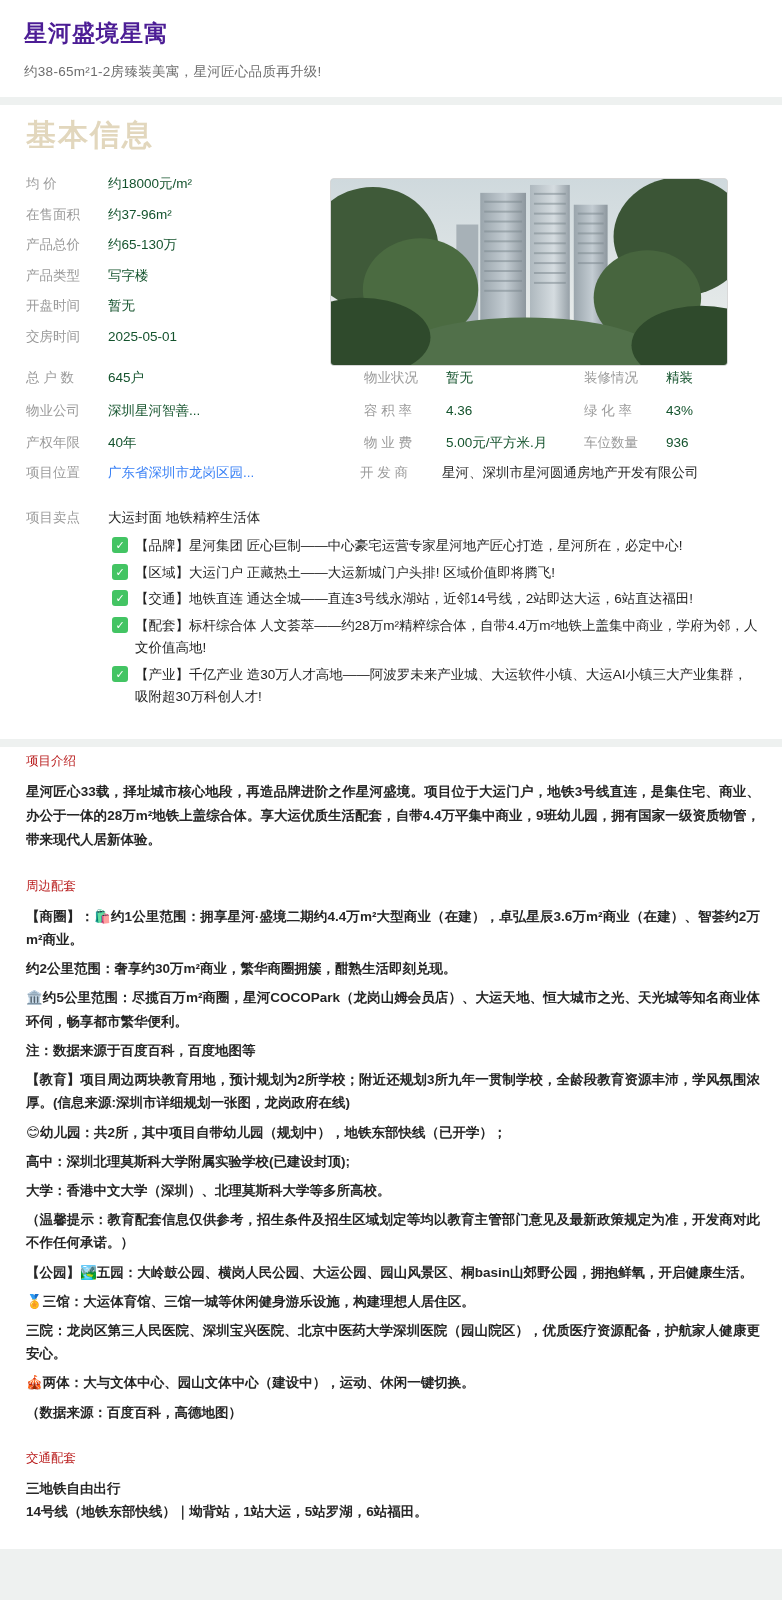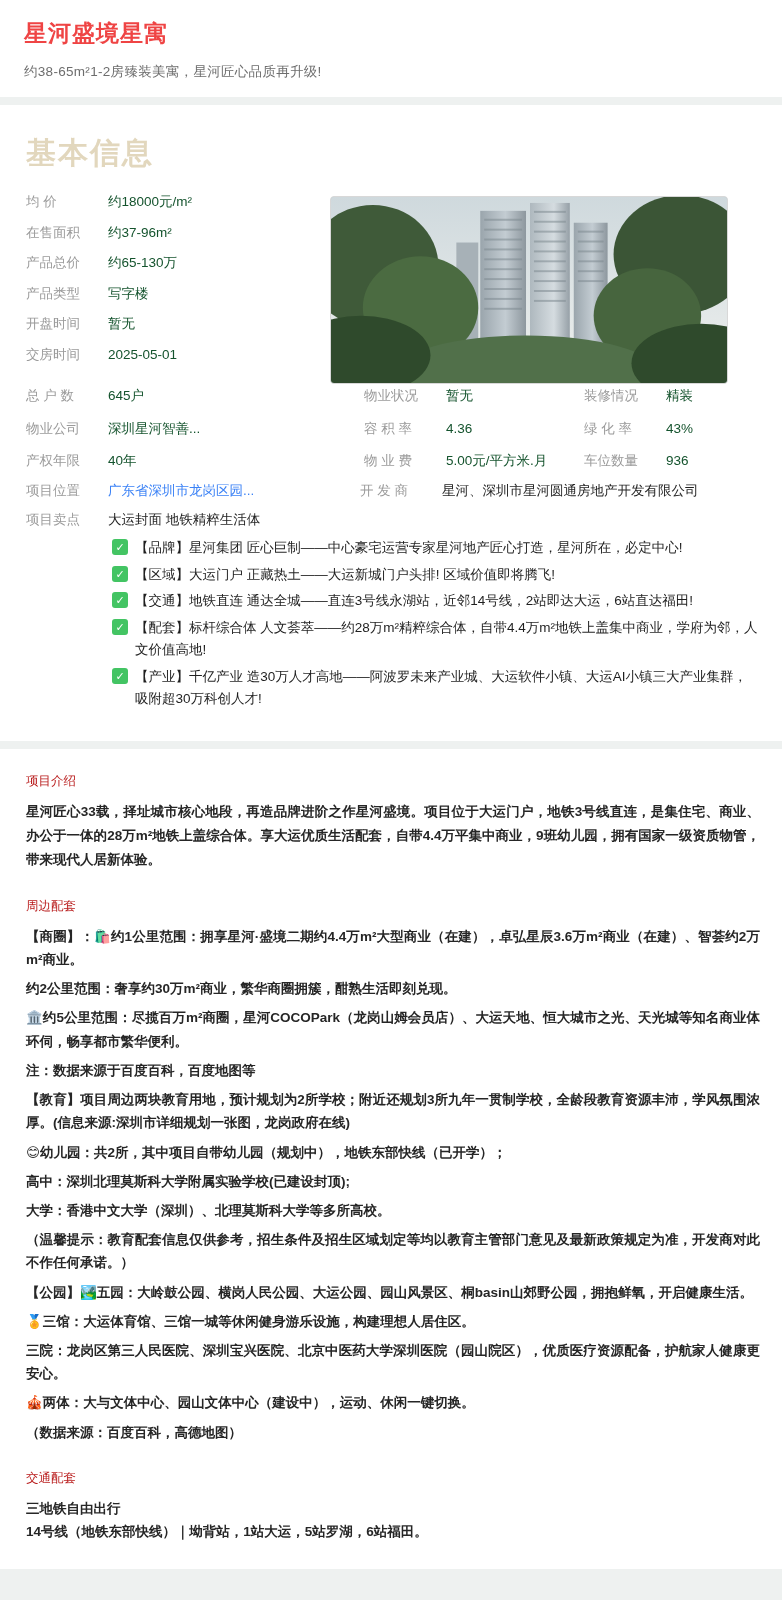--- a/index.html
+++ b/index.html
@@ -15,35 +15,35 @@
   .page { width: 782px; }
 
   
   .header {
     background: #ffffff;
     padding: 18px 24px 16px 24px;
   }
   .header-title {
     font-size: 23px;
     font-weight: bold;
-    color: #ef4444;
+    color: #4c1d95;
     letter-spacing: 1px;
     margin: 0 0 14px 0;
   }
   .header-sub {
     font-size: 13.5px;
     color: #6d6d6d;
     letter-spacing: 0.3px;
   }
 
   
   .card {
     background: #ffffff;
     margin: 8px 0 0 0;
-    padding: 20px 22px 26px 22px;
+    padding: 2px 22px 26px 22px;
   }
   .section-title {
     font-size: 30px;
     font-weight: bold;
     color: #e2d7bd;
     letter-spacing: 2px;
     margin: 8px 0 18px 4px;
     font-family: "DejaVu Sans", sans-serif;
   }
 
@@ -87,21 +87,21 @@
     padding-left: 4px;
   }
   .band-col { }
   .band-col.c1 { flex: 0 0 338px; }
   .band-col.c2 { flex: 0 0 220px; }
   .band-col.c3 { flex: 1; }
 
   .wide-row {
     display: flex;
     align-items: flex-start;
-    margin-bottom: 11px;
+    margin-bottom: 27px;
     font-size: 13.5px;
     padding-left: 4px;
   }
   .wide-row .lbl { flex: 0 0 82px; }
   .wide-row .val2 { flex: 0 0 252px; color:#3b82f6; }
   .wide-row .lbl2 { flex: 0 0 82px; color:#9b9b9b; }
   .wide-row .val3 { flex: 1; color:#1f1f1f; }
 
   
   .sp-block { padding-left: 4px; margin-top: 1px; }

